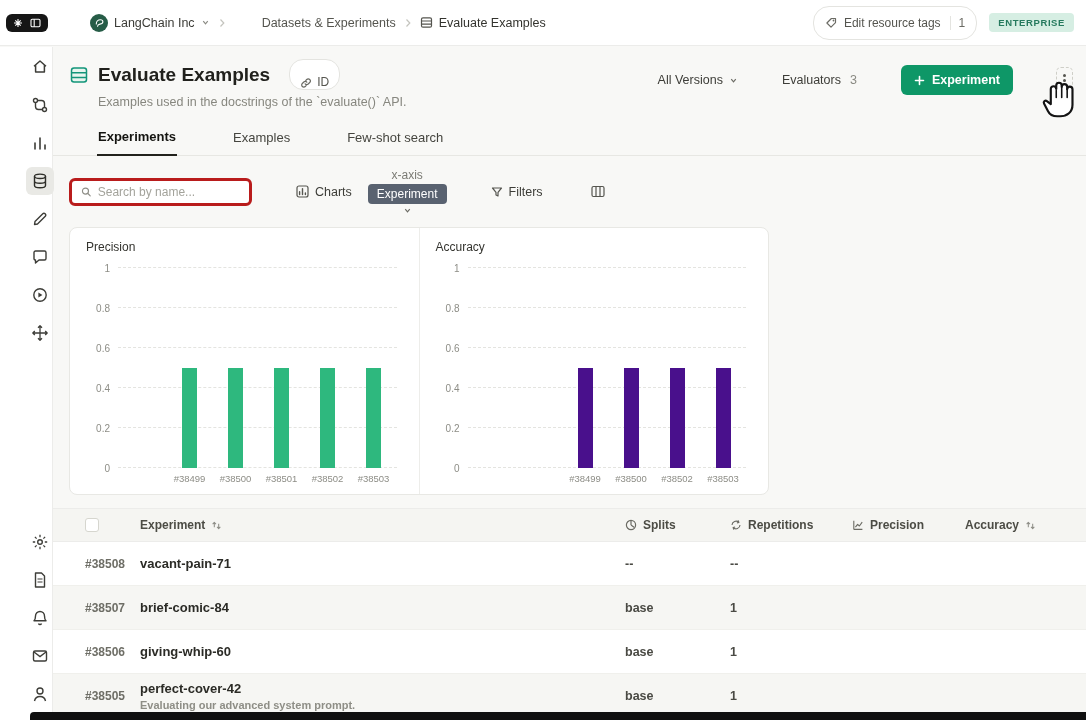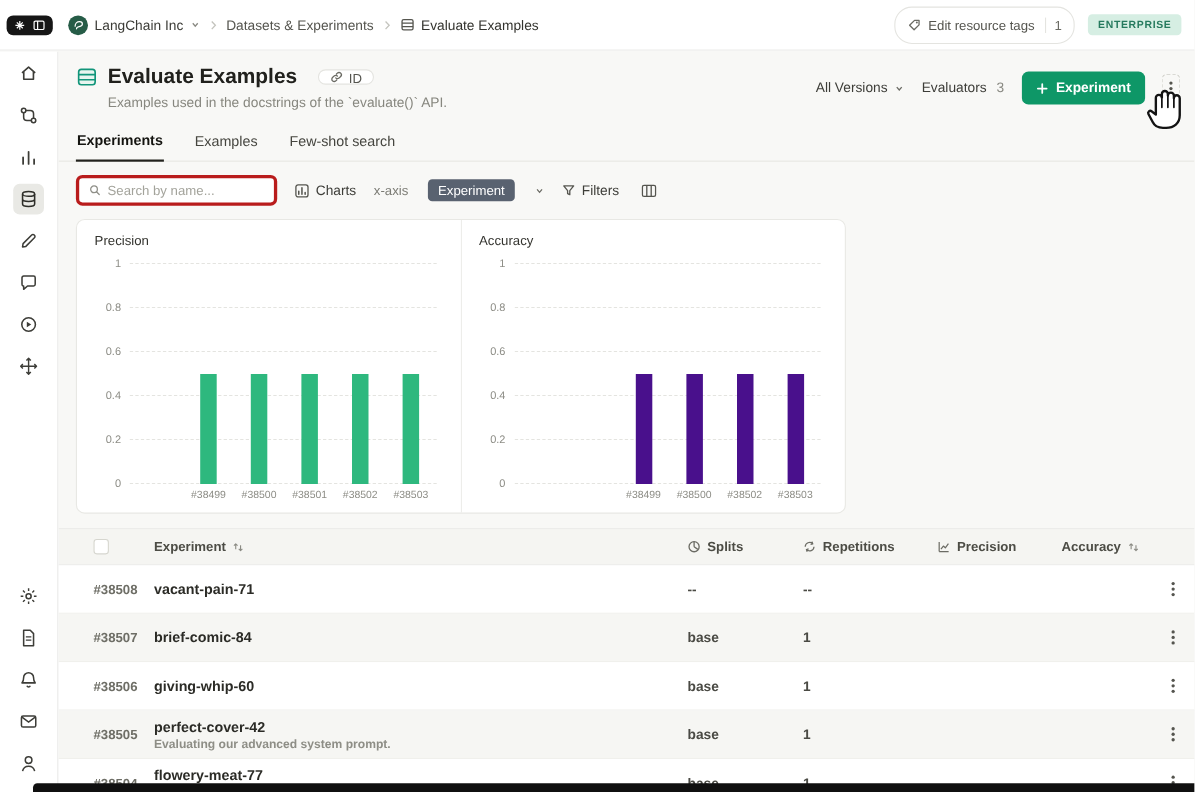--- a/index.html
+++ b/index.html
@@ -1,18 +1,18 @@
 <!DOCTYPE html>
 <html><head>
 <meta charset="utf-8">
 <style>
   * { margin:0; padding:0; box-sizing:border-box; }
   html,body { width:1086px; height:720px; font-family:"Liberation Sans",sans-serif; background:#f8f8f6; overflow:hidden; position:relative; color:#2b2b27; }
   svg { display:block; }
-  button { background:none; border:none; font-family:inherit; cursor:pointer; }
+  button { background:none; border:none; font-family:inherit; cursor:pointer;margin-left:28px; }
 
   
   .topbar { position:absolute; top:0; left:0; right:0; height:46px; background:#fff; border-bottom:1px solid #ececea; display:flex; align-items:center; padding:0 12px 0 6px; z-index:10; }
   .win-pill { background:#161616; border-radius:6px; height:18px; display:flex; align-items:center; gap:7px; padding:0 7px; margin-right:14px; }
   .breadcrumb { display:flex; align-items:center; gap:8px; font-size:12.5px; color:#55554f; }
   .org-btn { display:flex; align-items:center; gap:6px; font-size:12.5px; color:#3c3c37; }
   .org-logo { width:18px; height:18px; border-radius:50%; background:#265c47; display:flex; align-items:center; justify-content:center; }
   .crumb-sep { color:#c4c4be; }
   .crumb-current { display:flex; align-items:center; gap:6px; color:#33332e; }
   .topbar-right { margin-left:auto; display:flex; align-items:center; gap:12px; }
@@ -24,40 +24,40 @@
   .sidebar { position:absolute; top:47px; left:0; bottom:0; width:53px; background:#fff; border-right:1px solid #ececea; display:flex; flex-direction:column; align-items:center; padding:6px 0 12px; gap:10px; z-index:5; }
   .nav-btn { width:28px; height:28px; border-radius:6px; display:flex; align-items:center; justify-content:center; }
   .nav-btn.active { background:#e9e9e5; }
   .nav-spacer { margin-top:auto; }
 
   
   .main { position:absolute; left:53px; top:47px; right:0; bottom:0; background:#f8f8f6; overflow:hidden; }
   .page-header { display:flex; justify-content:space-between; align-items:flex-start; padding:12px 14px 0 16px; }
   .title-row { display:flex; align-items:center; gap:9px; }
   .page-title { font-size:19px; font-weight:700; color:#21211d; }
-  .id-pill { display:flex; align-items:flex-start; gap:5px; border:1px solid #e4e4e0; background:#fff; border-radius:14px; height:14px; padding:0 10px; font-size:12px; color:#55554f; margin-left:10px; }
+  .id-pill { display:flex; align-items:flex-end; gap:5px; border:1px solid #e4e4e0; background:#fff; border-radius:14px; height:31px; padding:0 10px; font-size:12px; color:#55554f; margin-left:10px; }
   .subtitle { margin:5px 0 0 29px; font-size:12.5px; color:#87877f; }
   .header-controls { display:flex; align-items:center; gap:16px; padding-top:6px; }
   .ghost-btn { display:flex; align-items:center; gap:6px; font-size:12.5px; color:#3d3d38; }
   .count-dim { color:#8a8a83; margin-left:3px; }
   .experiment-btn { background:#0e9767; color:#fff; border-radius:6px; height:30px; padding:0 13px; display:flex; align-items:center; gap:7px; font-size:12.5px; font-weight:600; }
   .kebab-btn { padding:4px 6px; border-radius:4px; outline:1px dashed #cfcfc8; }
   .kebab-icon i { display:block; width:3px; height:3px; border-radius:50%; background:#55554f; margin:2px auto; }
 
   
   .tabs { display:flex; gap:27px; padding:0 16px; margin-top:12px; border-bottom:1px solid #e7e7e3; }
   .tab { font-size:13px; color:#45453f; padding:8px 1px 10px; }
   .tab.active { color:#141410; font-weight:700; border-bottom:2px solid #22221d; margin-bottom:-1px; }
 
   
   .toolbar { display:flex; align-items:center; gap:16px; padding:12px 16px 10px; }
   .search-box { width:183px; height:28px; background:#fff; border:3px solid #b91c1c; border-radius:6px; display:flex; align-items:center; gap:6px; padding:0 9px; }
   .search-box input { border:none; outline:none; font-size:12px; width:100%; background:transparent; color:#3a3a35; font-family:inherit; }
   .search-box input::placeholder { color:#a3a39b; }
-  .xaxis-group { display:flex; align-items:center; gap:18px; font-size:12px; color:#7b7b74; }
+  .xaxis-group { display:flex; align-items:center; gap:2px; font-size:12px; color:#7b7b74;flex-direction:column; }
   .xaxis-chip { background:#596270; color:#fff; font-size:12px; border-radius:4px; padding:3px 9px; }
   .icon-btn { display:flex; align-items:center; justify-content:center; padding:4px; }
 
   
   .charts-card { margin:2px 16px 0; width:700px; background:#fff; border:1px solid #e8e8e4; border-radius:8px; display:flex; height:268px; }
   .chart { flex:1; padding:12px 16px 8px; position:relative; }
   .chart + .chart { border-left:1px solid #ededea; }
   .chart-title { font-size:12px; color:#34342f; font-weight:500; }
   .plot-wrap { position:relative; margin:14px 6px 22px 32px; height:200px; }
   .gridline { position:absolute; left:0; right:0; height:0; border-top:1px dashed #e4e4e0; }

